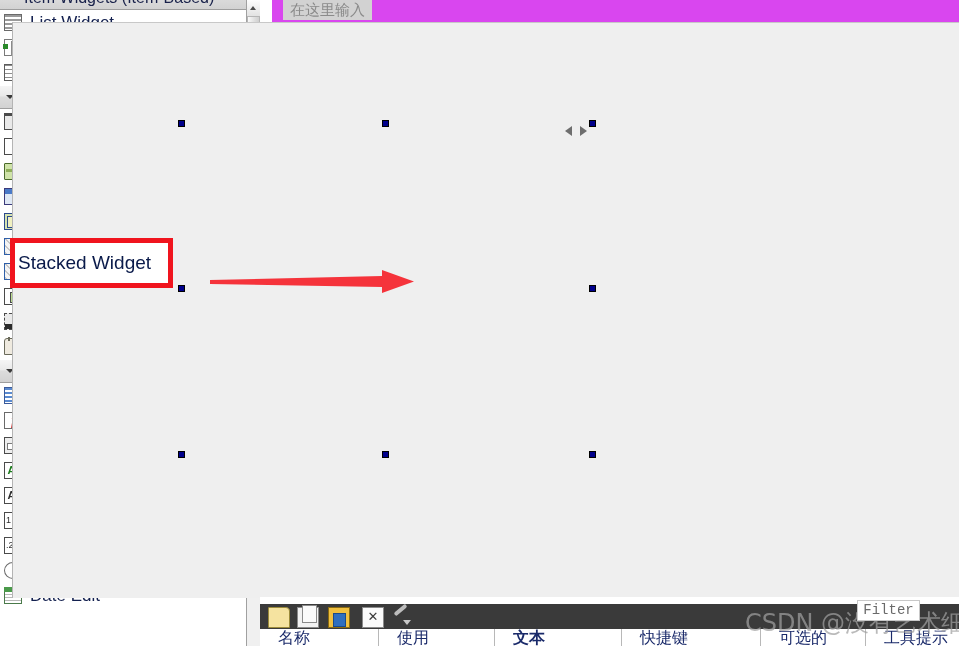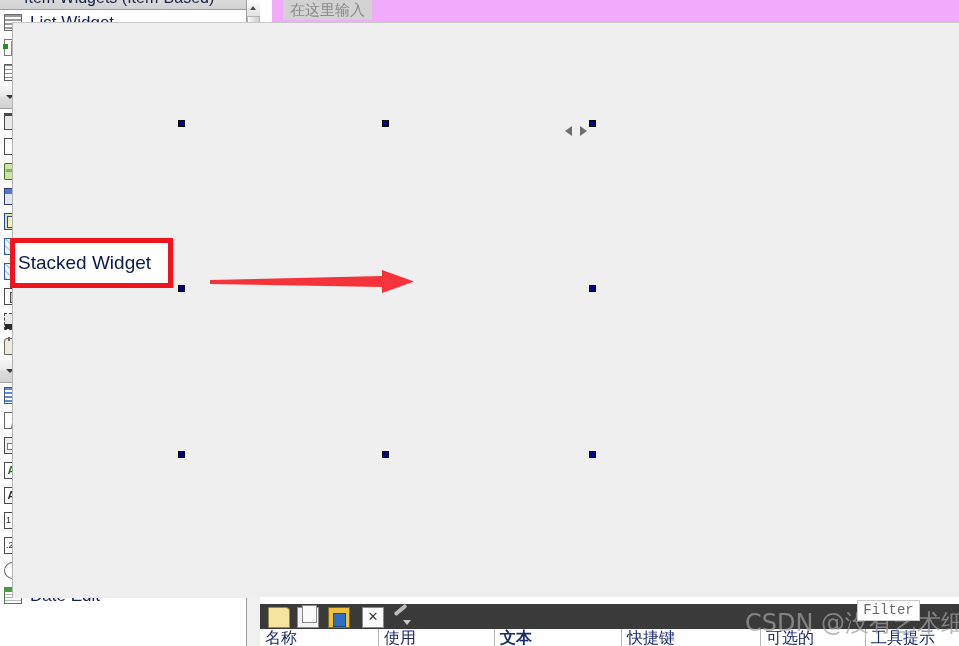--- a/index.html
+++ b/index.html
@@ -122,21 +122,21 @@
     border:1px solid #cfcfcf;box-sizing:border-box;
   }
 
   
   #editor{
     position:absolute;left:260px;top:0;width:699px;height:646px;
     background:#ffffff;
   }
   #menubar{
     position:absolute;left:12px;top:0;width:687px;height:22px;
-    background:#f0abfc;
+    background:#d946ef;
   }
   #menu-placeholder{
     position:absolute;left:11px;top:0px;height:20px;line-height:20px;
     padding:0 7px;background:#d2d2d2;color:#8a8a8a;font-size:15px;
     font-family:"DejaVu Sans","Liberation Sans",sans-serif;white-space:nowrap;
   }
   #canvas{
     position:absolute;left:12px;top:22px;width:947px;height:575px;
     background-color:#efefef;
     background-image:radial-gradient(#9d9d9d 0.6px, transparent 0.7px);
@@ -181,21 +181,21 @@
     border-left:4px solid transparent;border-right:4px solid transparent;border-top:5px solid #c8c8c8;}
 
   #bot-headers{
     position:absolute;left:0;top:32px;width:699px;height:17px;
     background:#ffffff;
   }
   .bh{
     position:absolute;top:0;height:17px;line-height:17px;
     color:#1a2a6a;font-size:16px;white-space:nowrap;overflow:hidden;
     font-family:"DejaVu Sans","Liberation Sans",sans-serif;
-    border-left:1px solid #b8b8b8;padding-left:5px;box-sizing:border-box;
+    border-left:1px solid #b8b8b8;padding-left:18px;box-sizing:border-box;
   }
 
   #filter-tip{
     position:absolute;left:857px;top:600px;width:61px;height:19px;
     background:#ffffff;border:1px solid #c8c8c8;
     color:#6a6a6a;font-size:14px;line-height:19px;text-align:center;
     font-family:Liberation Mono, monospace;
     z-index:30;
   }
 

